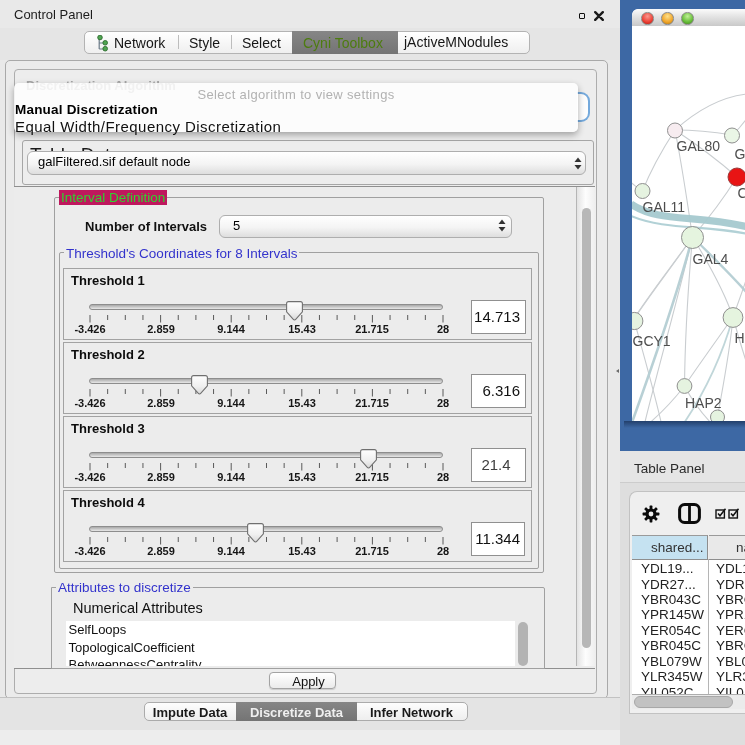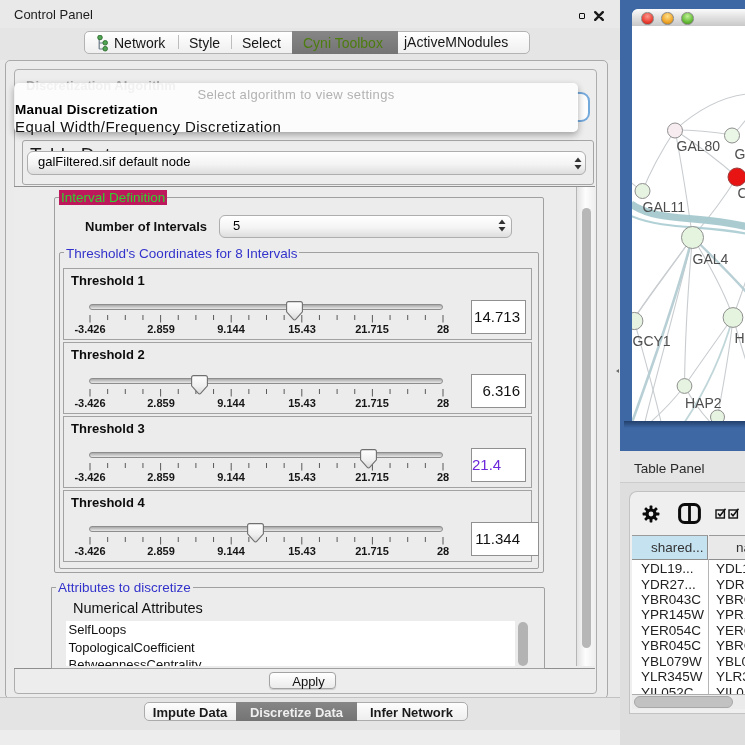--- a/index.html
+++ b/index.html
@@ -199,21 +199,21 @@
 <svg class="ab" style="left:360.0px;top:449px;" width="17" height="20" viewBox="0 0 17 20">
 <defs>
       <linearGradient id="th2" x1="0" y1="0" x2="0" y2="1">
         <stop offset="0" stop-color="#fefefe"></stop>
         <stop offset="0.6" stop-color="#efefef"></stop>
         <stop offset="1" stop-color="#d8d8d8"></stop>
       </linearGradient>
     </defs>
 <path d="M2.6,0.6 L14.4,0.6 Q16.4,0.6 16.4,2.6 L16.4,10.8 L9.9,18.2 Q8.5,19.7 7.1,18.2 L0.6,10.8 L0.6,2.6 Q0.6,0.6 2.6,0.6 Z" fill="url(#th2)" stroke="#6f6f6f" stroke-width="1.1"></path>
 </svg>
-<div class="txt" style="left:471px;top:448px;width:48px;height:31.5px;background:#fff;border:1.3px solid #909090;font-size:15px;color:#6d28d9;text-align:left;line-height:31px;padding-right:5px;">21.4</div>
+<div class="txt" style="left:471px;top:448px;width:48px;height:31.5px;background:#fff;border:1.3px solid #909090;font-size:15px;color:#404040;text-align:center;line-height:31px;padding-right:5px;">21.4</div>
 
 <div class="ab" style="left:63px;top:490px;width:467px;height:70px;border:1px solid #a2a2a2;"></div>
 <div class="txt" style="left:71px;top:495px;font-size:13px;font-weight:bold;color:#0c0c0c;">Threshold 4</div>
 <div class="ab" style="left:89px;top:526px;width:352px;height:4px;background:linear-gradient(#a8a8a8,#e8e8e8);border:1px solid #8d8d8d;border-radius:3px;"></div>
 <svg class="ab" style="left:88px;top:537px;" width="358" height="10" viewBox="0 0 358 10">
     <path d="M2.00,0 V7.5" stroke="#5a5a5a" stroke-width="1"></path>
     <path d="M19.65,0 V5" stroke="#5a5a5a" stroke-width="1"></path>
     <path d="M37.30,0 V5" stroke="#5a5a5a" stroke-width="1"></path>
     <path d="M54.95,0 V5" stroke="#5a5a5a" stroke-width="1"></path>
     <path d="M72.60,0 V7.5" stroke="#5a5a5a" stroke-width="1"></path>
@@ -243,21 +243,21 @@
 <svg class="ab" style="left:247.0px;top:523px;" width="17" height="20" viewBox="0 0 17 20">
 <defs>
       <linearGradient id="th3" x1="0" y1="0" x2="0" y2="1">
         <stop offset="0" stop-color="#fefefe"></stop>
         <stop offset="0.6" stop-color="#efefef"></stop>
         <stop offset="1" stop-color="#d8d8d8"></stop>
       </linearGradient>
     </defs>
 <path d="M2.6,0.6 L14.4,0.6 Q16.4,0.6 16.4,2.6 L16.4,10.8 L9.9,18.2 Q8.5,19.7 7.1,18.2 L0.6,10.8 L0.6,2.6 Q0.6,0.6 2.6,0.6 Z" fill="url(#th3)" stroke="#6f6f6f" stroke-width="1.1"></path>
 </svg>
-<div class="txt" style="left:471px;top:522px;width:48px;height:31.5px;background:#fff;border:1.3px solid #909090;font-size:15px;color:#111;text-align:right;line-height:31px;padding-right:18px;">11.344</div>
+<div class="txt" style="left:471px;top:522px;width:48px;height:31.5px;background:#fff;border:1.3px solid #909090;font-size:15px;color:#111;text-align:right;line-height:31px;padding-right:4px;">11.344</div>
 
 <div class="ab" style="left:51px;top:587px;width:492px;height:80px;border:1px solid #a0a0a0;border-top-right-radius:2px;"></div>
 <div class="txt" style="left:56px;top:580px;font-size:13.5px;color:#3333cc;background:#ececec;padding:0 2px;">Attributes to discretize</div>
 <div class="txt" style="left:73px;top:599.5px;font-size:14.5px;font-weight:normal;color:#111;">Numerical Attributes</div>
 <div class="ab" style="left:66px;top:621px;width:449px;height:45px;background:#ffffff;overflow:hidden;">
   <div class="txt" style="left:2.5px;top:1.3px;font-size:13px;color:#111;">SelfLoops</div>
   <div class="txt" style="left:2.5px;top:18.5px;font-size:13px;color:#111;">TopologicalCoefficient</div>
   <div class="txt" style="left:2.5px;top:35.7px;font-size:13px;color:#111;">BetweennessCentrality</div>
 </div>
 <div class="ab" style="left:515px;top:621px;width:14px;height:45px;background:#ececec;"></div>

